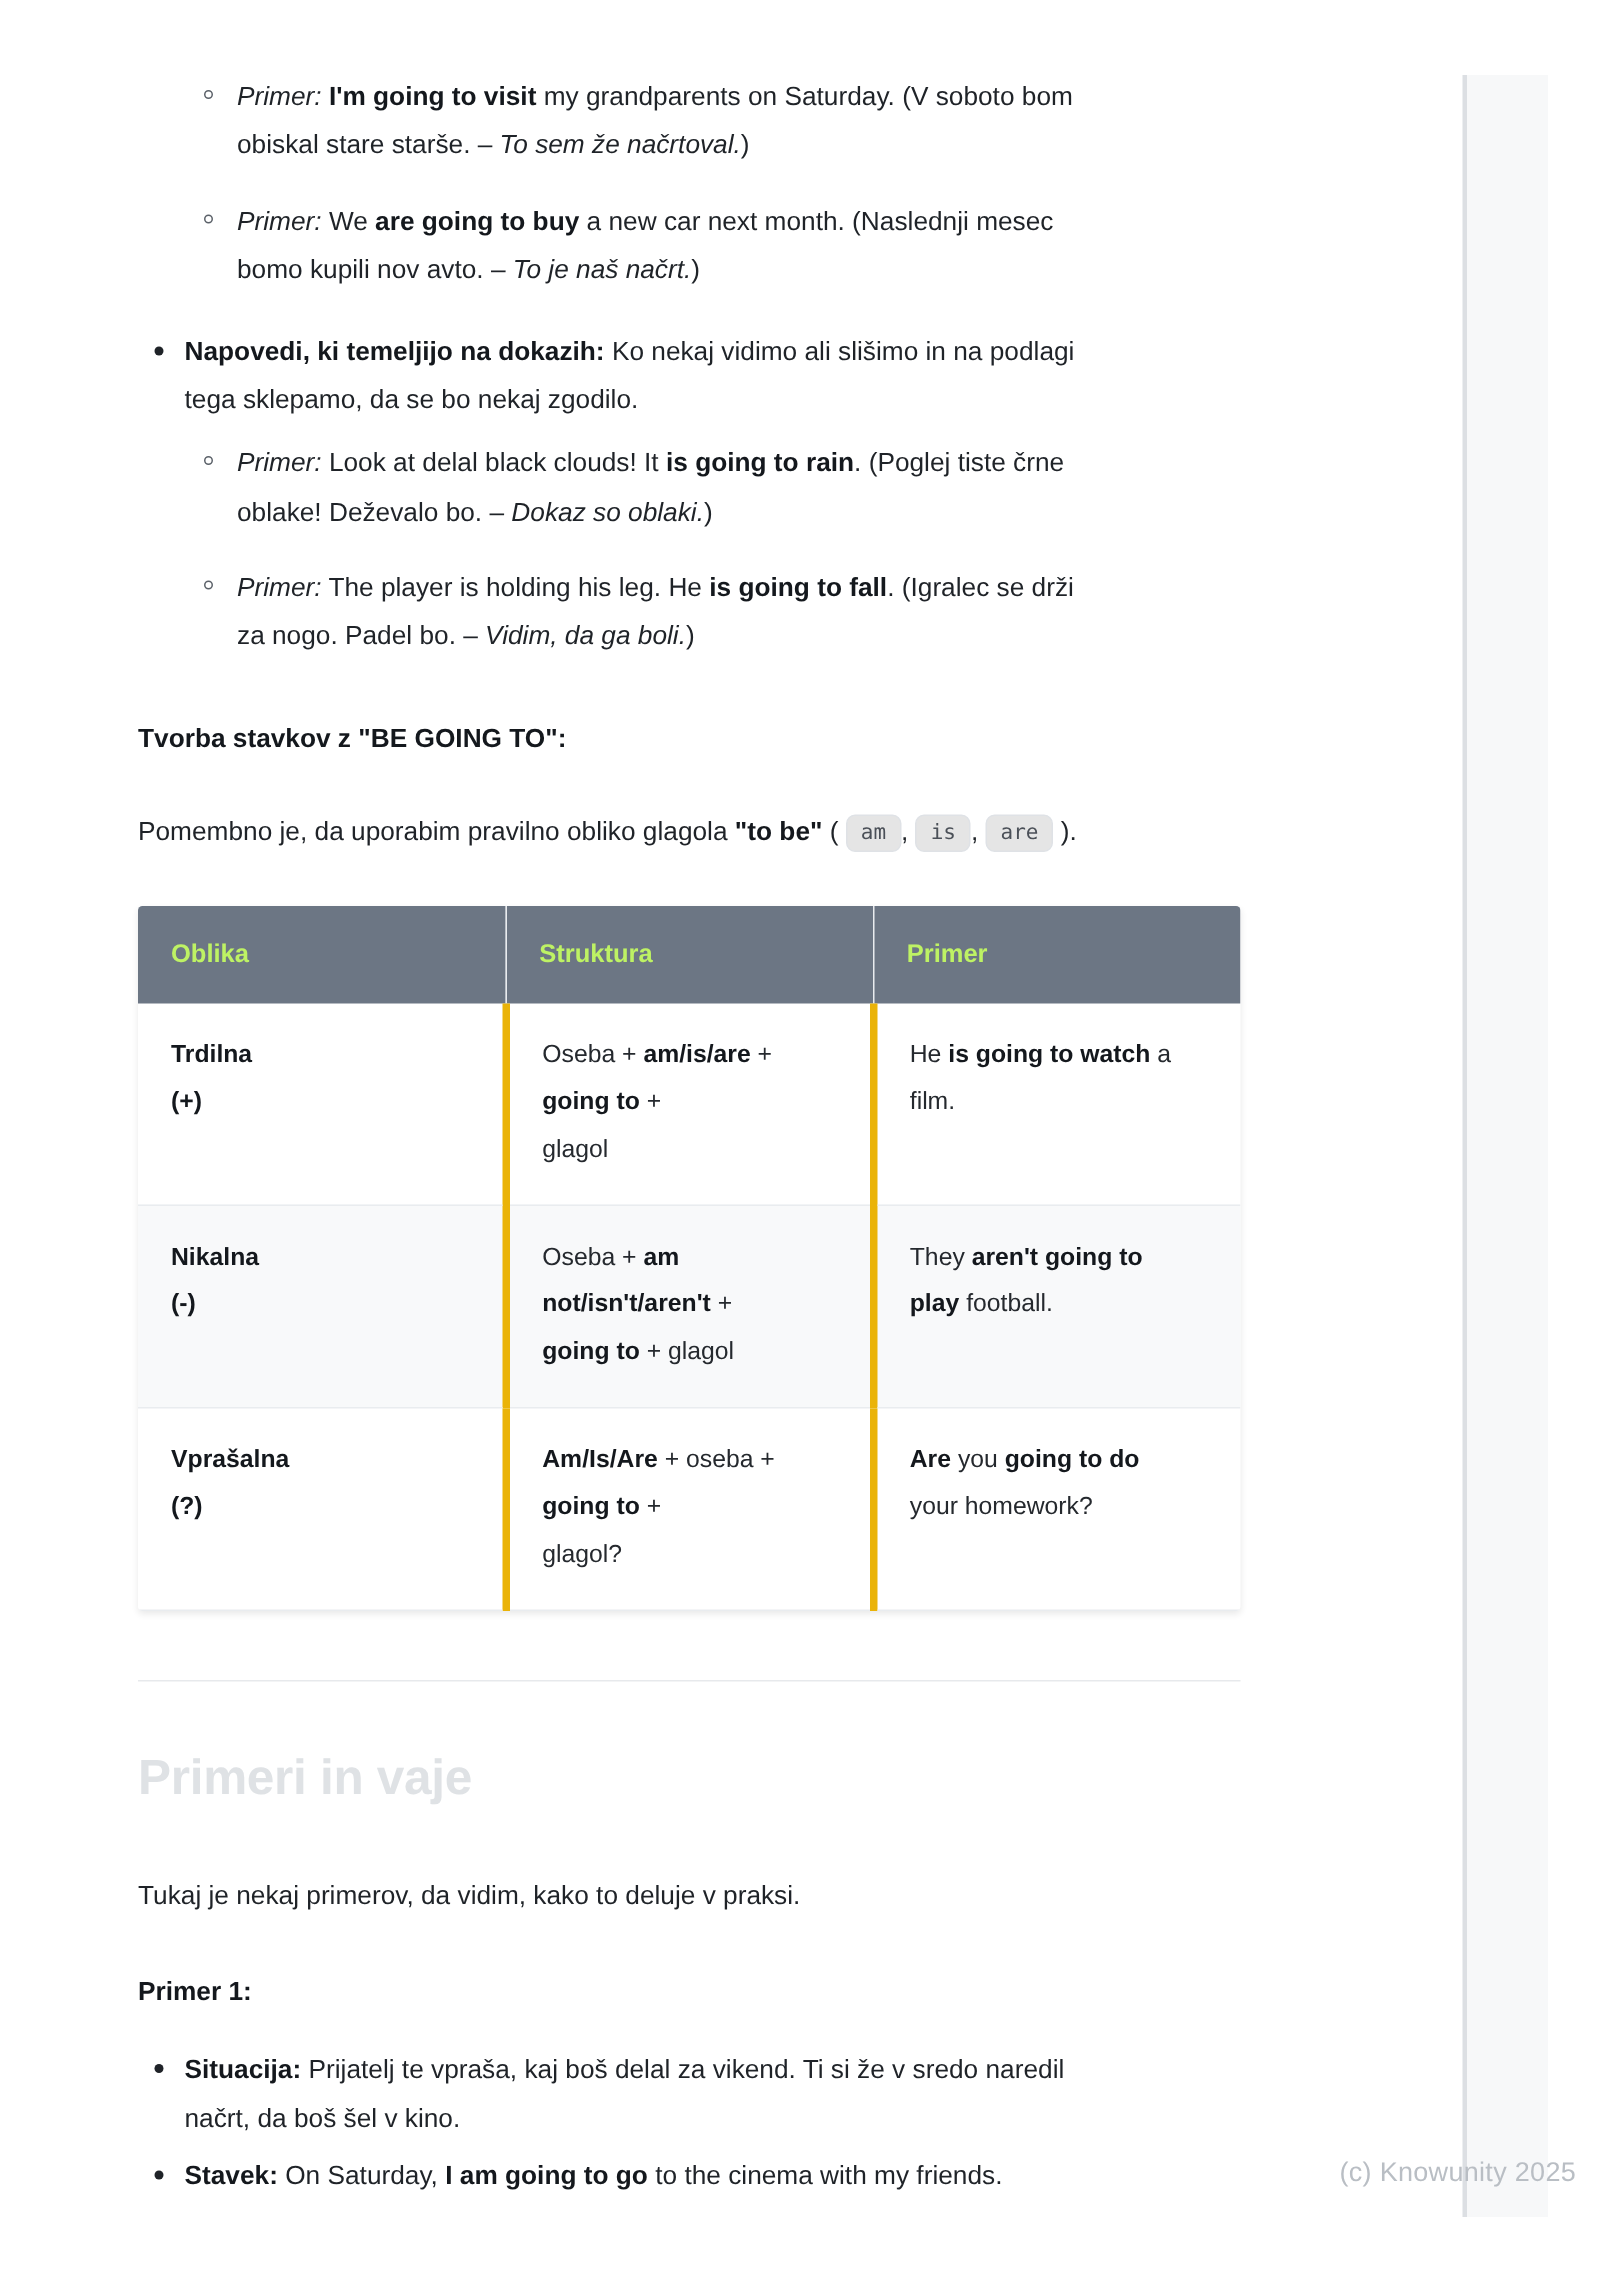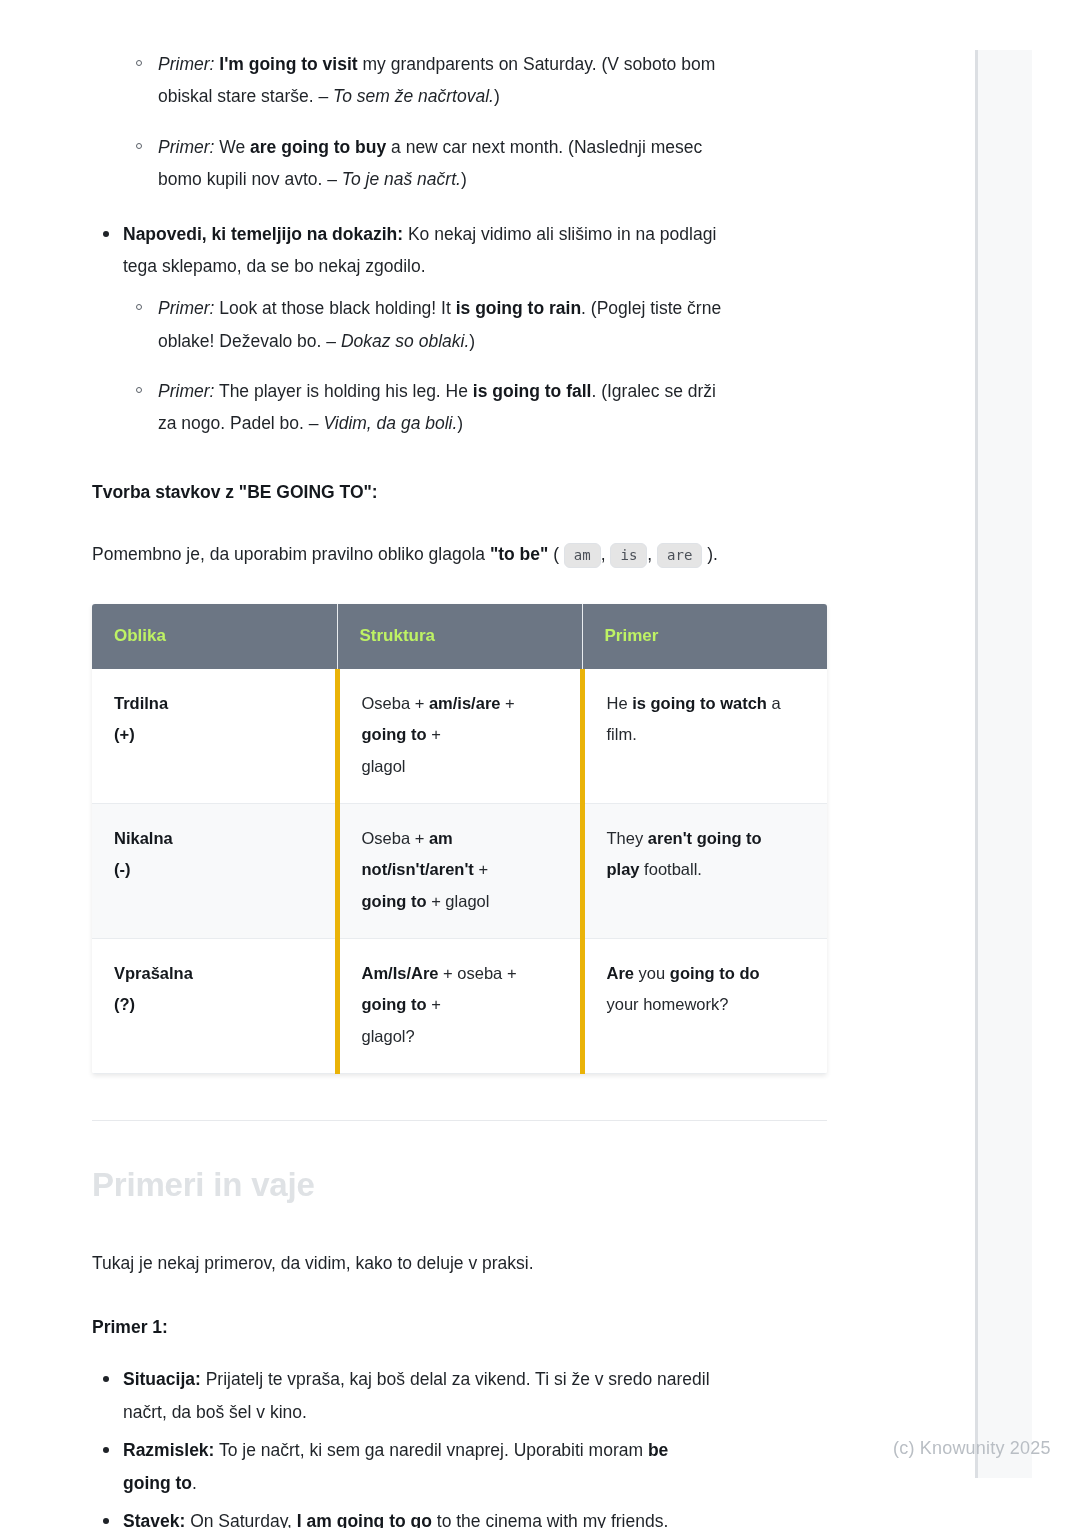--- a/index.html
+++ b/index.html
@@ -227,21 +227,21 @@
 
     <ul class="lvl1" style="margin-top:22px;">
       <li>
         <span class="bullet"></span>
         <span class="li-text"><b>Napovedi, ki temeljijo na dokazih:</b><span> Ko nekaj vidimo ali slišimo in na podlagi</span></span>
         <span class="li-text">tega sklepamo, da se bo nekaj zgodilo.</span>
 
         <ul class="lvl2" style="margin-left:-31px;">
           <li>
             <span class="bullet-hollow"></span>
-            <span class="li-text"><em class="it-label">Primer:</em><span> Look at those black holding! It </span><b>is going to rain</b><span>. (Poglej tiste črne</span></span>
+            <span class="li-text"><em class="it-label">Primer:</em><span> Look at delal black clouds! It </span><b>is going to rain</b><span>. (Poglej tiste črne</span></span>
             <span class="li-text"><span>oblake! Deževalo bo. – </span><em>Dokaz so oblaki.</em><span>)</span></span>
           </li>
           <li style="margin-bottom:0;">
             <span class="bullet-hollow"></span>
             <span class="li-text"><em class="it-label">Primer:</em><span> The player is holding his leg. He </span><b>is going to fall</b><span>. (Igralec se drži</span></span>
             <span class="li-text"><span>za nogo. Padel bo. – </span><em>Vidim, da ga boli.</em><span>)</span></span>
           </li>
         </ul>
       </li>
     </ul>
@@ -319,25 +319,20 @@
     <div class="primer-head">Primer 1:</div>
 
     <ul class="lvl1">
       <li>
         <span class="bullet"></span>
         <span class="li-text"><b>Situacija:</b><span> Prijatelj te vpraša, kaj boš delal za vikend. Ti si že v sredo naredil</span></span>
         <span class="li-text">načrt, da boš šel v kino.</span>
       </li>
       <li>
         <span class="bullet"></span>
-        <span class="li-text"><b>Razmislek:</b><span> To je načrt, ki sem ga naredil vnaprej. Uporabiti moram </span><b>be</b></span>
-        <span class="li-text"><b>going to</b><span>.</span></span>
-      </li>
-      <li>
-        <span class="bullet"></span>
         <span class="li-text"><b>Stavek:</b><span> On Saturday, </span><b>I am going to go</b><span> to the cinema with my friends.</span></span>
       </li>
     </ul>
 
   </div>
 </div>
 
 <div class="watermark">(c) Knowunity 2025</div>
 
 </body></html>

